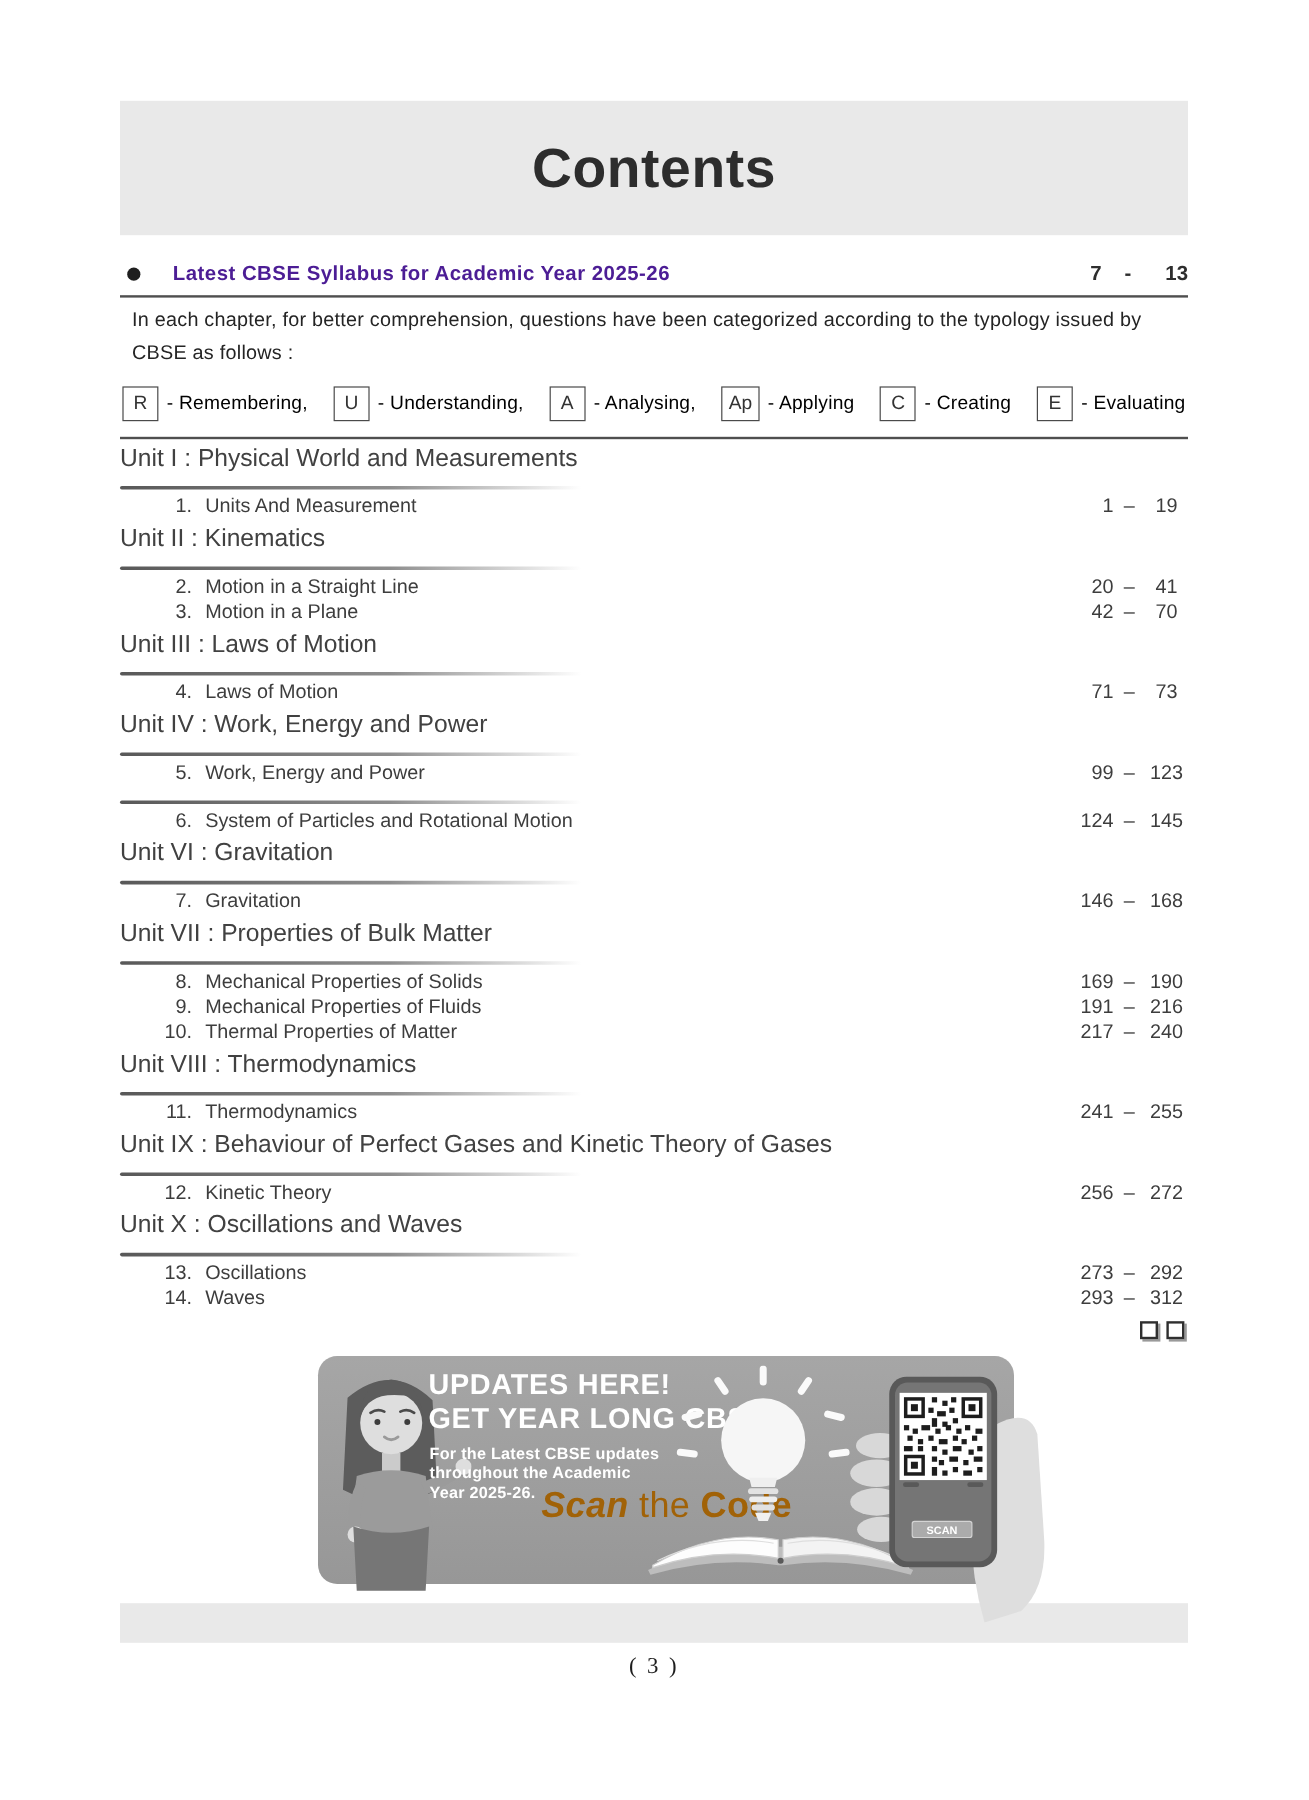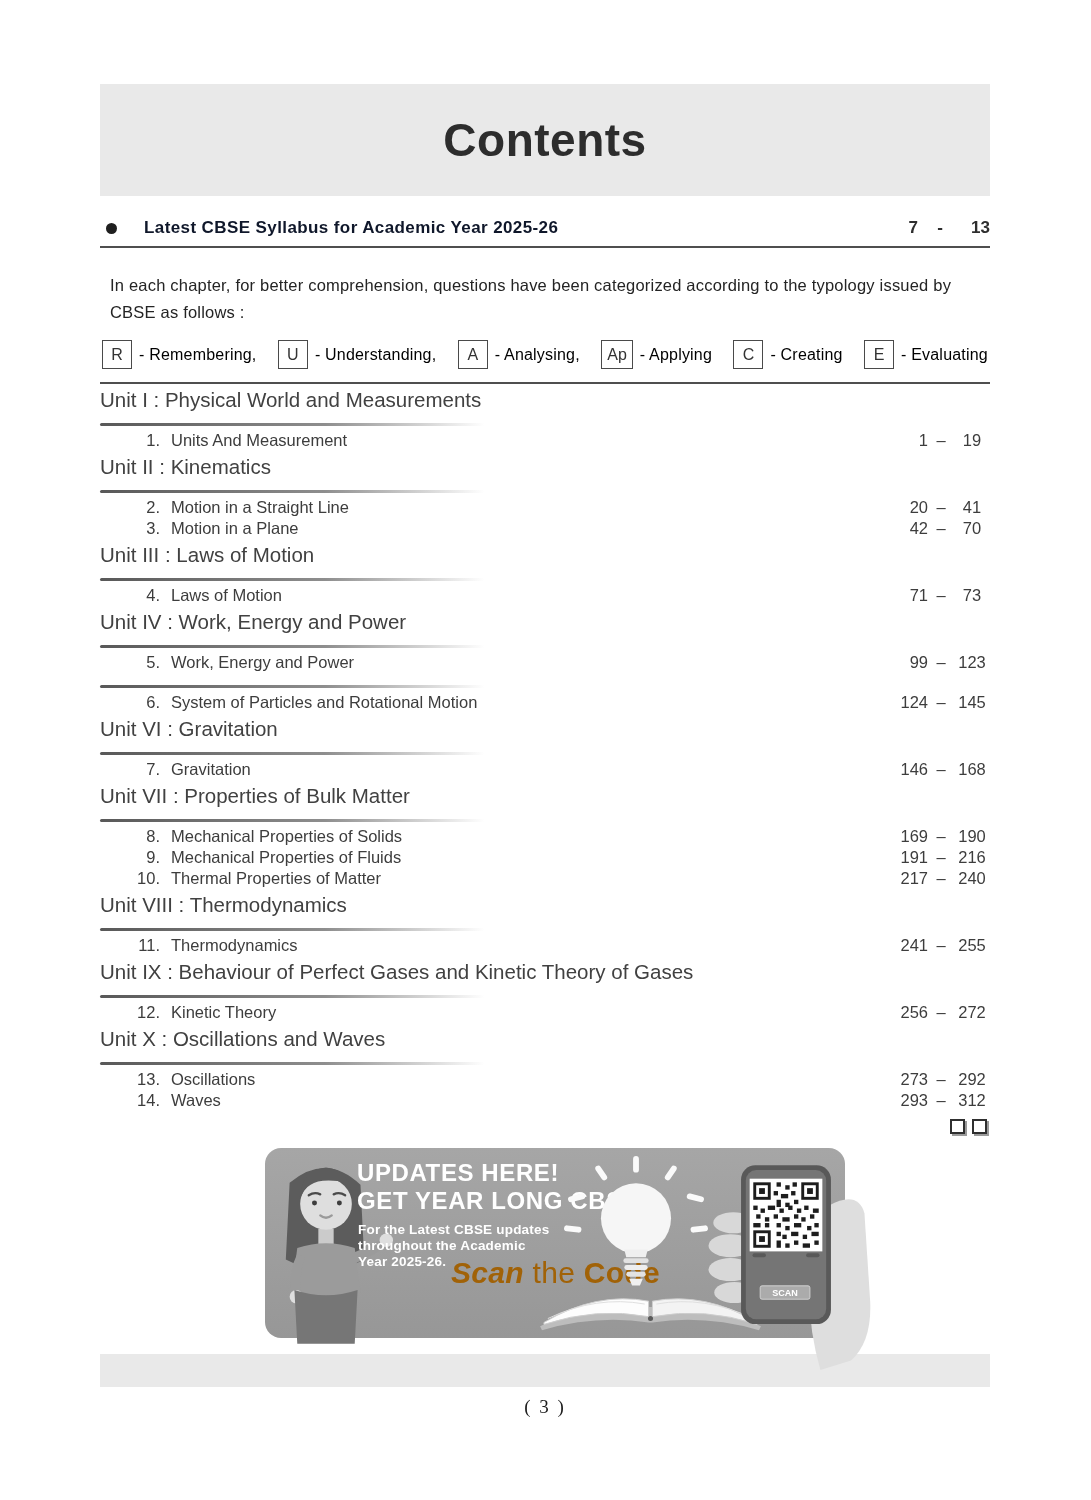--- a/index.html
+++ b/index.html
@@ -7,30 +7,30 @@
         font-family:"Liberation Sans","DejaVu Sans",sans-serif;color:#3a3a3a;padding-left:41px;}
   .content{position:absolute;left:100px;top:0;width:890px;}
 
   
   .contents-box{margin-top:84px;height:112px;background:#e9e9e9;display:flex;align-items:center;justify-content:center;}
   .contents-title{font-size:46px;font-weight:800;color:#2d2d2d;letter-spacing:.5px;}
 
   
   .syllabus-row{margin-top:22px;display:flex;align-items:center;}
   .bullet{width:11px;height:11px;border-radius:50%;background:#1f1f1f;margin:0 27px 0 6px;flex:none;}
-  .syllabus-label{font-size:17px;font-weight:600;color:#0f172a;letter-spacing:.4px;flex:1;}
+  .syllabus-label{font-size:17px;font-weight:600;color:#4c1d95;letter-spacing:.4px;flex:1;}
   .syllabus-pages{display:flex;font-size:17px;font-weight:600;color:#2e2e2e;}
   .syllabus-pages .p1{width:30px;text-align:right;}
   .syllabus-pages .pd{width:44px;text-align:center;}
   .syllabus-pages .p2{width:28px;text-align:right;}
 
   .rule{border:0;border-top:2px solid #4f4f4f;margin:8px 0 0 0;}
   .rule2{border:0;border-top:2px solid #4f4f4f;margin:13px 0 0 0;}
 
-  .intro{margin-top:24px;padding-left:10px;font-size:16.5px;line-height:1.62;color:#242424;letter-spacing:.2px;}
+  .intro{margin-top:6px;padding-left:10px;font-size:16.5px;line-height:1.62;color:#242424;letter-spacing:.2px;}
 
   
   .legend{margin-top:15px;display:flex;justify-content:space-between;align-items:center;padding:0 2px;}
   .legend-item{display:flex;align-items:center;}
   .legend-box{min-width:18px;height:27px;padding:0 5px;border:1.6px solid #4a4a4a;background:#fff;
               display:flex;align-items:center;justify-content:center;font-size:16px;color:#333;}
   .legend-label{margin-left:7px;font-size:16px;color:#000000;letter-spacing:.2px;}
 
   
   .toc{margin-top:2px;}

